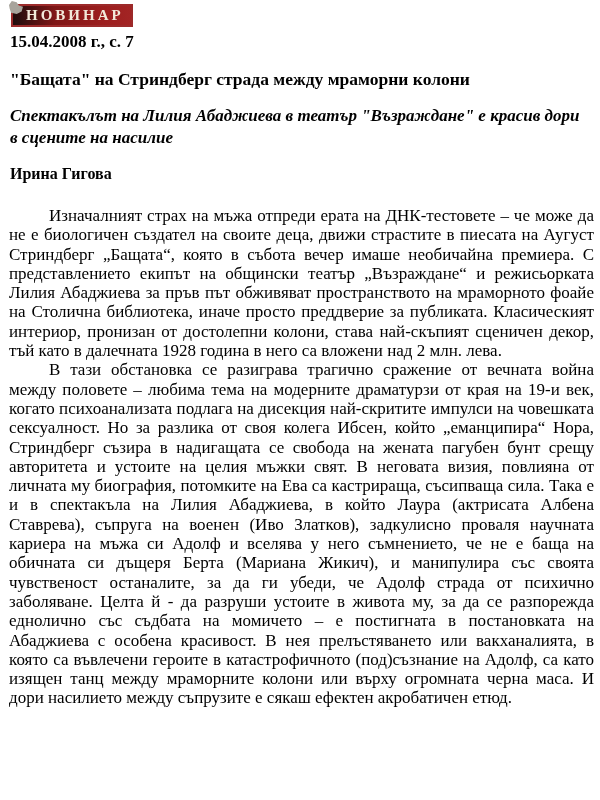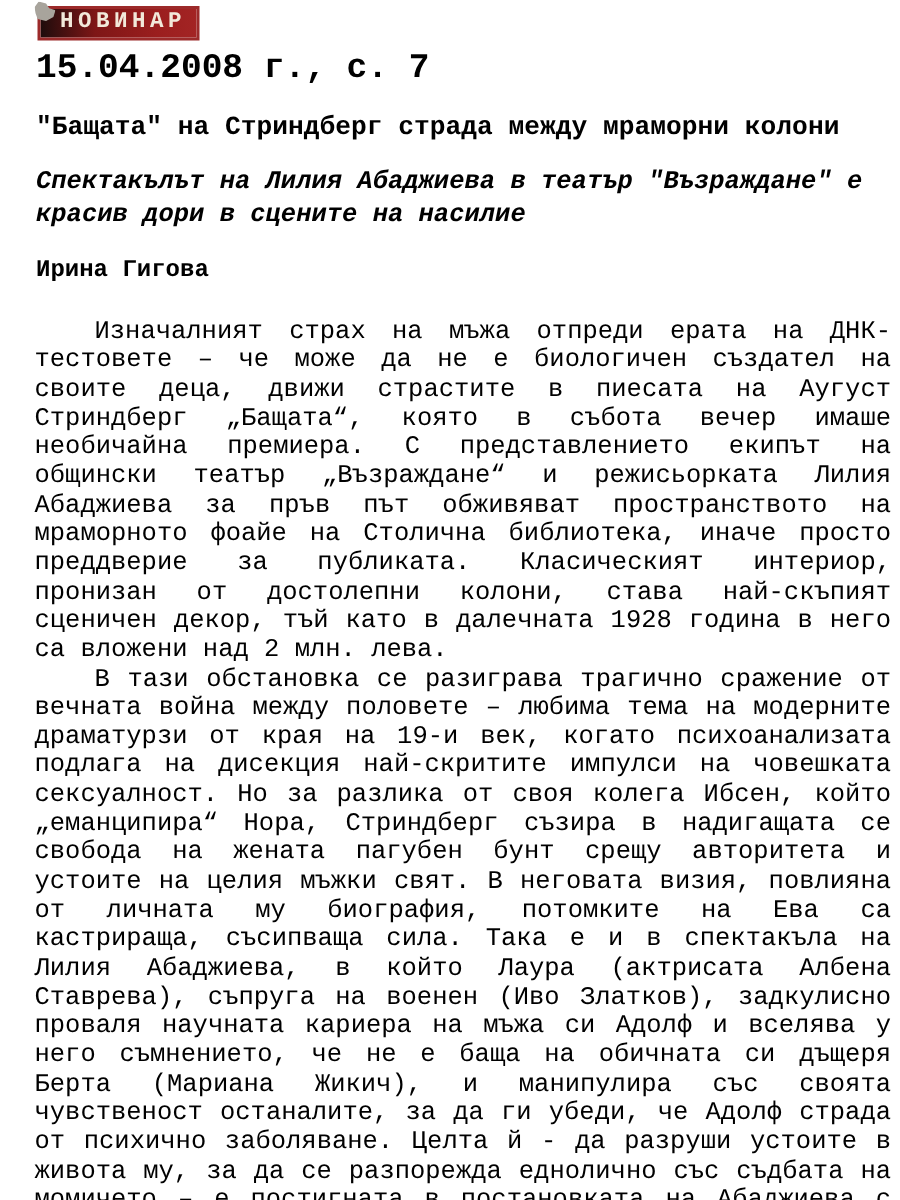--- a/index.html
+++ b/index.html
@@ -7,22 +7,22 @@
     padding: 0;
     width: 600px;
     height: 800px;
     overflow: hidden;
     background: #ffffff;
   }
   .page {
     box-sizing: border-box;
     width: 600px;
     height: 800px;
-    padding: 3px 6px 0 23px;
-    font-family: Liberation Mono, monospace;
+    padding: 3px 6px 0 9px;
+    font-family: Liberation Serif, serif;
     color: #000000;
     overflow: hidden;
   }
   .logo {
     position: relative;
     display: inline-block;
     margin-top: 1px;
     margin-left: 2px;
     background: linear-gradient(90deg, #1e0c0c 0%, #7e1616 35%, #9b1e1e 75%, #a32424 100%);
     border: 2px solid #9c2a2a;
@@ -37,21 +37,21 @@
     position: absolute;
     left: -4px;
     top: -5px;
     width: 14px;
     height: 13px;
     background: #a8a49c;
     clip-path: polygon(0 30%, 20% 0, 55% 10%, 70% 35%, 100% 45%, 90% 80%, 55% 100%, 15% 90%, 5% 60%);
   }
   .dateline {
     font-weight: 700;
-    font-size: 23px;
+    font-size: 17px;
     margin-top: 5px;
     margin-left: 1px;
   }
   .headline {
     font-size: 17.5px;
     font-weight: 700;
     margin: 17px 0 0 1px;
     line-height: 21px;
   }
   .subtitle {

